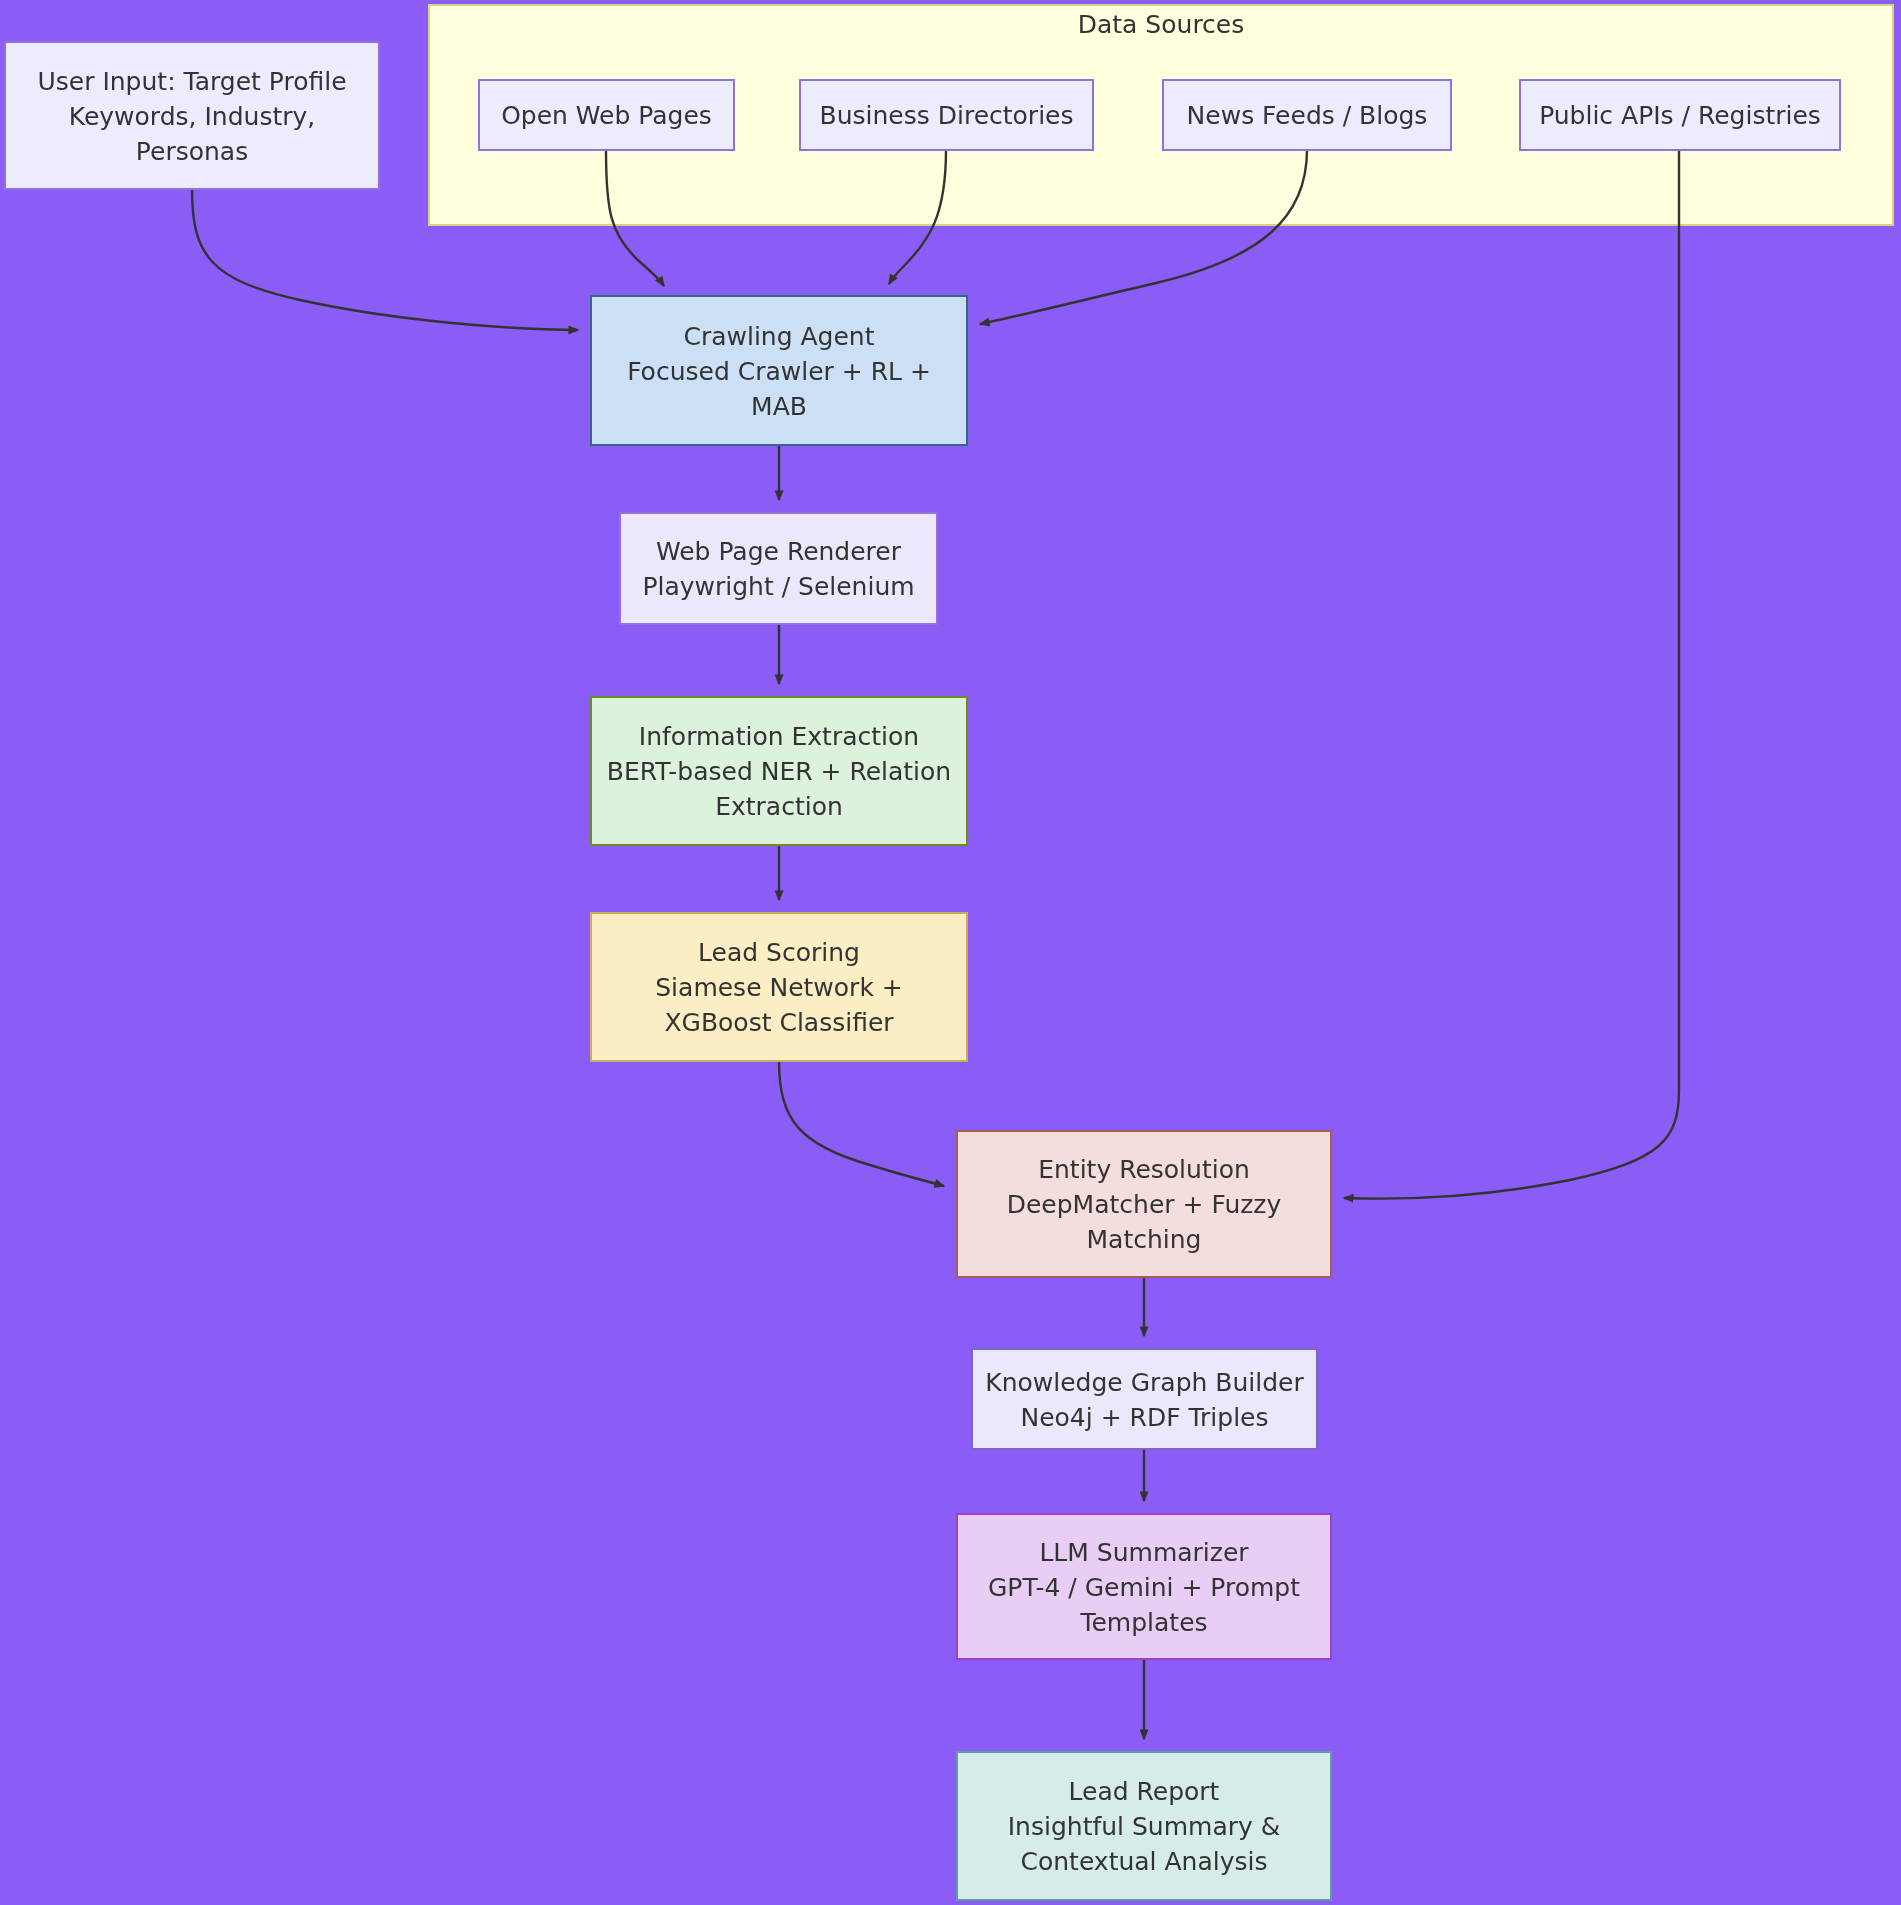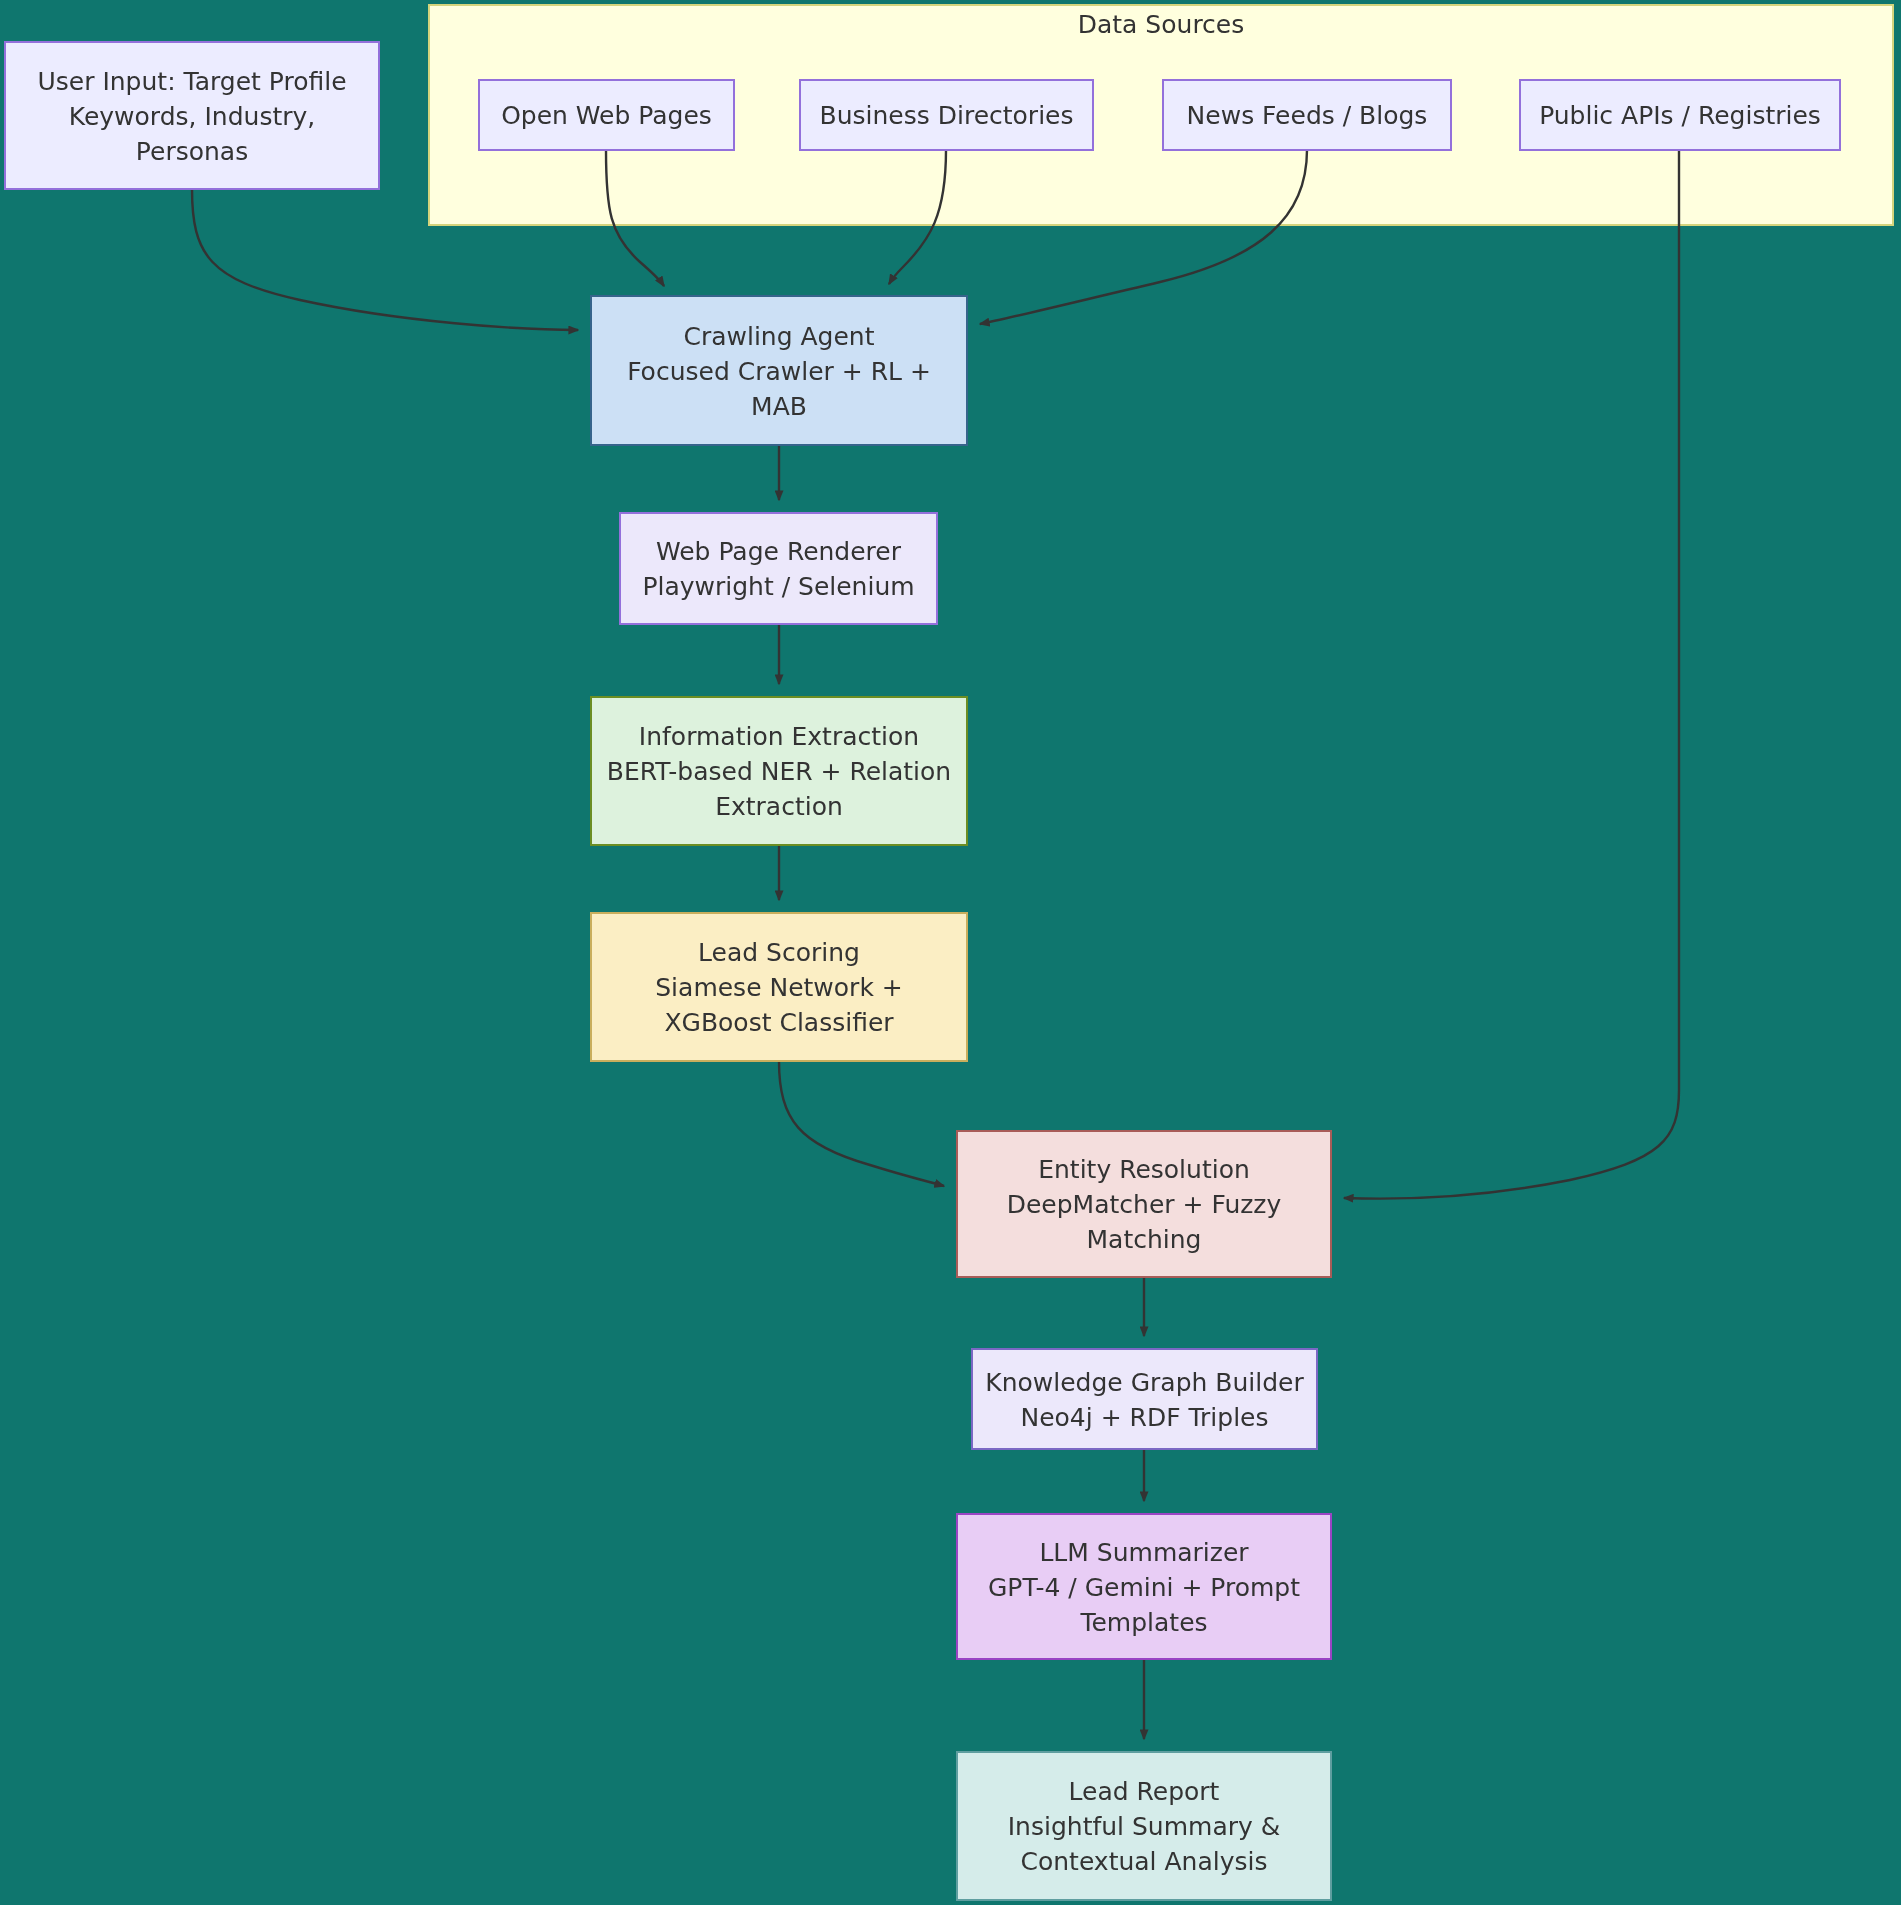--- a/index.html
+++ b/index.html
@@ -7,21 +7,21 @@
     padding: 0;
     background: #ffffff;
   }
   body {
     font-family: "DejaVu Sans", sans-serif;
   }
   #canvas {
     position: relative;
     width: 1901px;
     height: 1905px;
-    background: #0f766e;
+    background: #8b5cf6;
     overflow: hidden;
   }
   svg.flow {
     position: absolute;
     top: 0;
     left: 0;
     width: 1901px;
     height: 1905px;
   }
   .node-rect {

